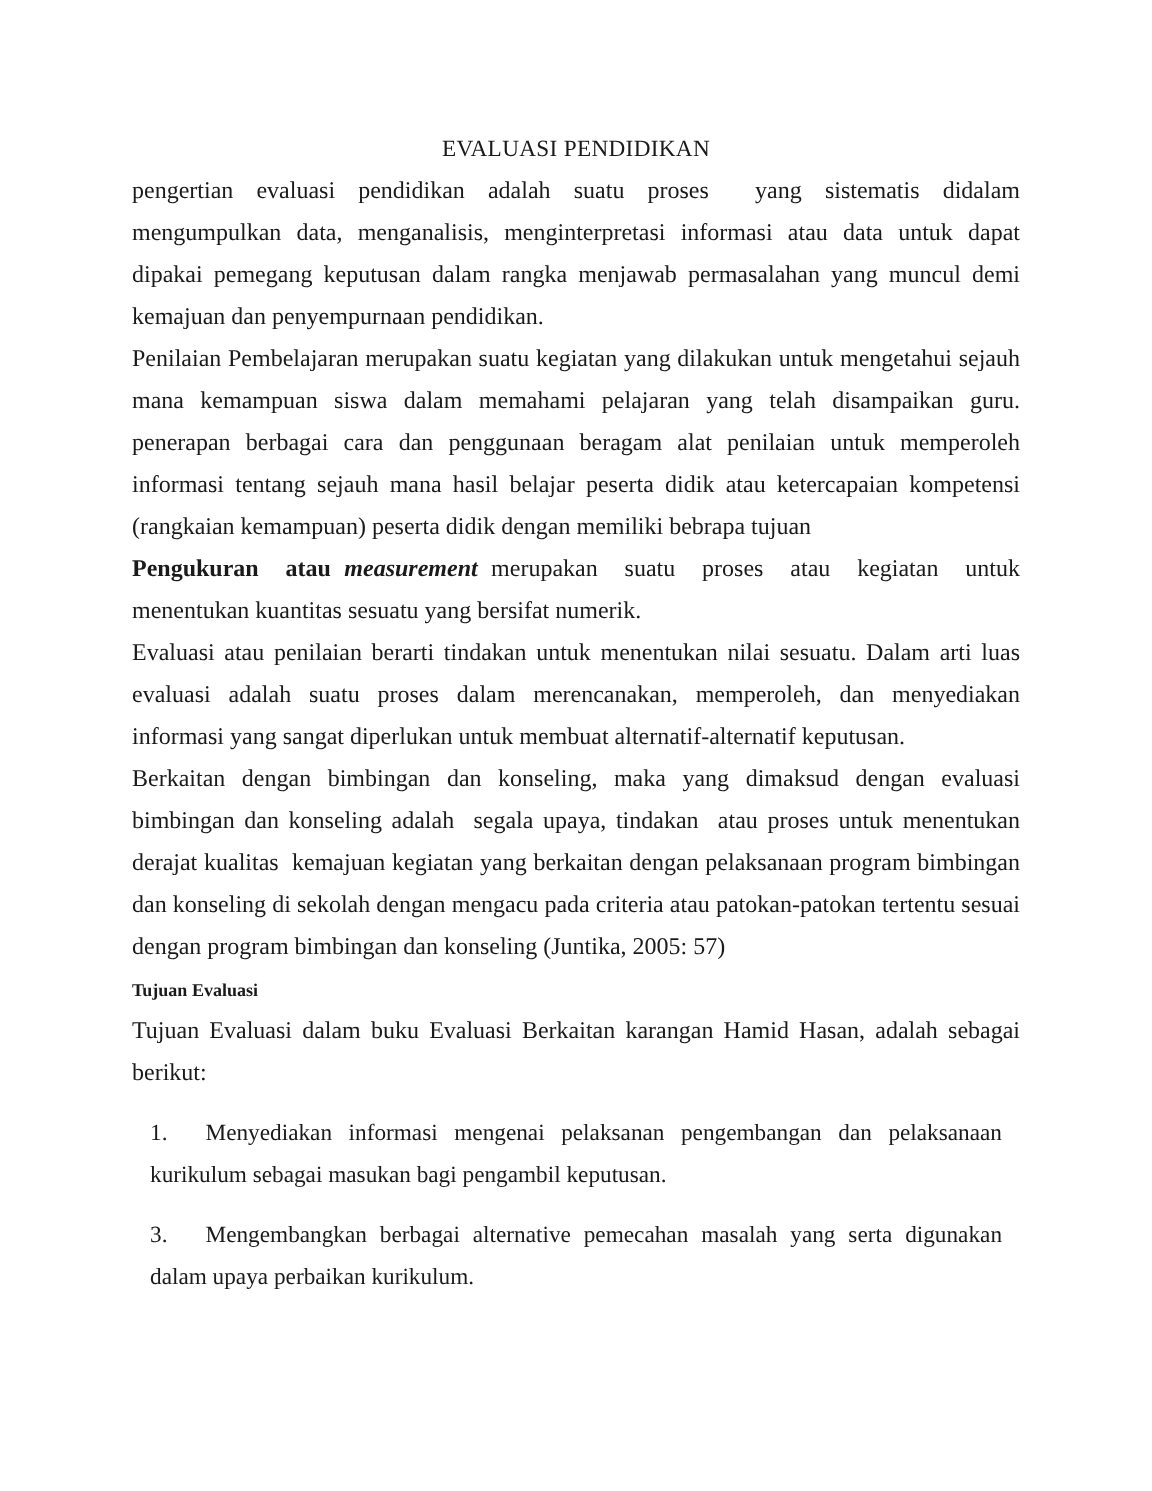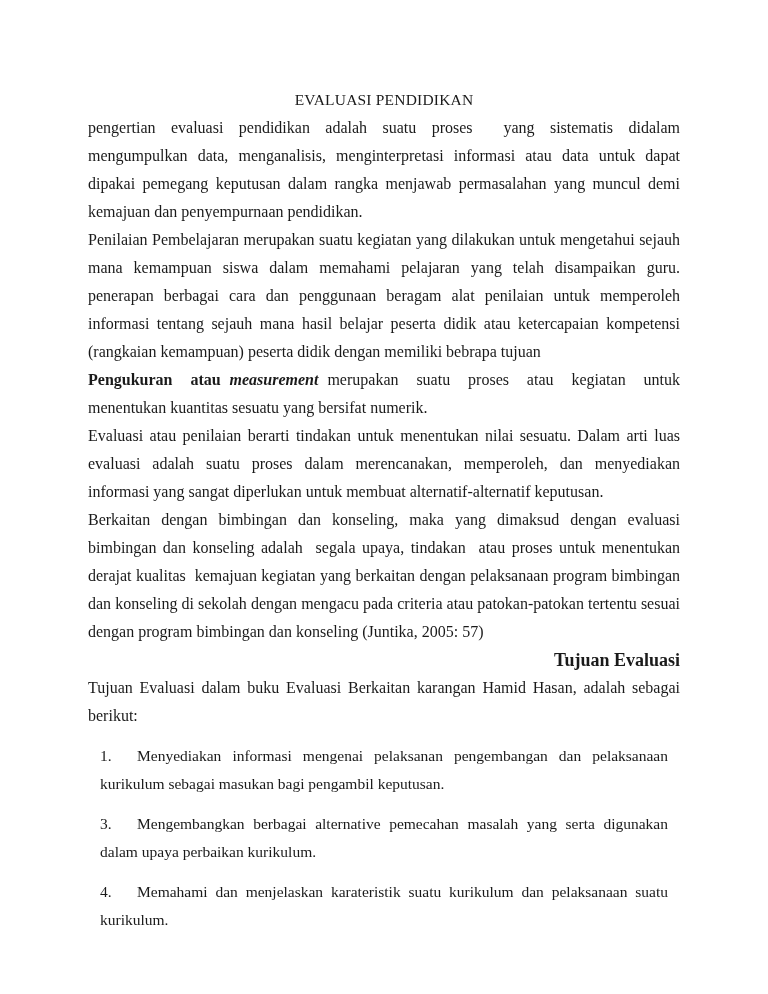--- a/index.html
+++ b/index.html
@@ -45,24 +45,24 @@
   }
   .bold {
     font-weight: bold;
   }
   .bold-italic {
     font-weight: bold;
     font-style: italic;
   }
   h2.section-heading {
     margin: 0;
-    font-size: 18px;
+    font-size: 12px;
     line-height: 28px;
     font-weight: bold;
-    text-align: right;
+    text-align: left;
   }
   .list {
     margin: 0;
     padding: 0;
     list-style: none;
   }
   .list-item {
     font-size: 15.5px;
     line-height: 28px;
     text-align: justify;
@@ -93,17 +93,16 @@
 
     <p class="para">Berkaitan dengan bimbingan dan konseling, maka yang dimaksud dengan evaluasi bimbingan dan konseling adalah  segala upaya, tindakan  atau proses untuk menentukan derajat kualitas  kemajuan kegiatan yang berkaitan dengan pelaksanaan program bimbingan dan konseling di sekolah dengan mengacu pada criteria atau patokan-patokan tertentu sesuai dengan program bimbingan dan konseling (Juntika, 2005: 57)</p>
 
     <h2 class="section-heading">Tujuan Evaluasi</h2>
 
     <p class="para">Tujuan Evaluasi dalam buku Evaluasi Berkaitan karangan Hamid Hasan, adalah sebagai berikut:</p>
 
     <ol class="list">
       <li class="list-item"><span class="num">1.</span><span>Menyediakan informasi mengenai pelaksanan pengembangan dan pelaksanaan kurikulum sebagai masukan bagi pengambil keputusan.</span></li>
       <li class="list-item"><span class="num">3.</span><span>Mengembangkan berbagai alternative pemecahan masalah yang serta digunakan dalam upaya perbaikan kurikulum.</span></li>
-      <li class="list-item"><span class="num">4.</span><span>Memahami dan menjelaskan karateristik suatu kurikulum dan pelaksanaan suatu kurikulum.</span></li>
     </ol>
 
   </div>
 </div>
 
 </body></html>

